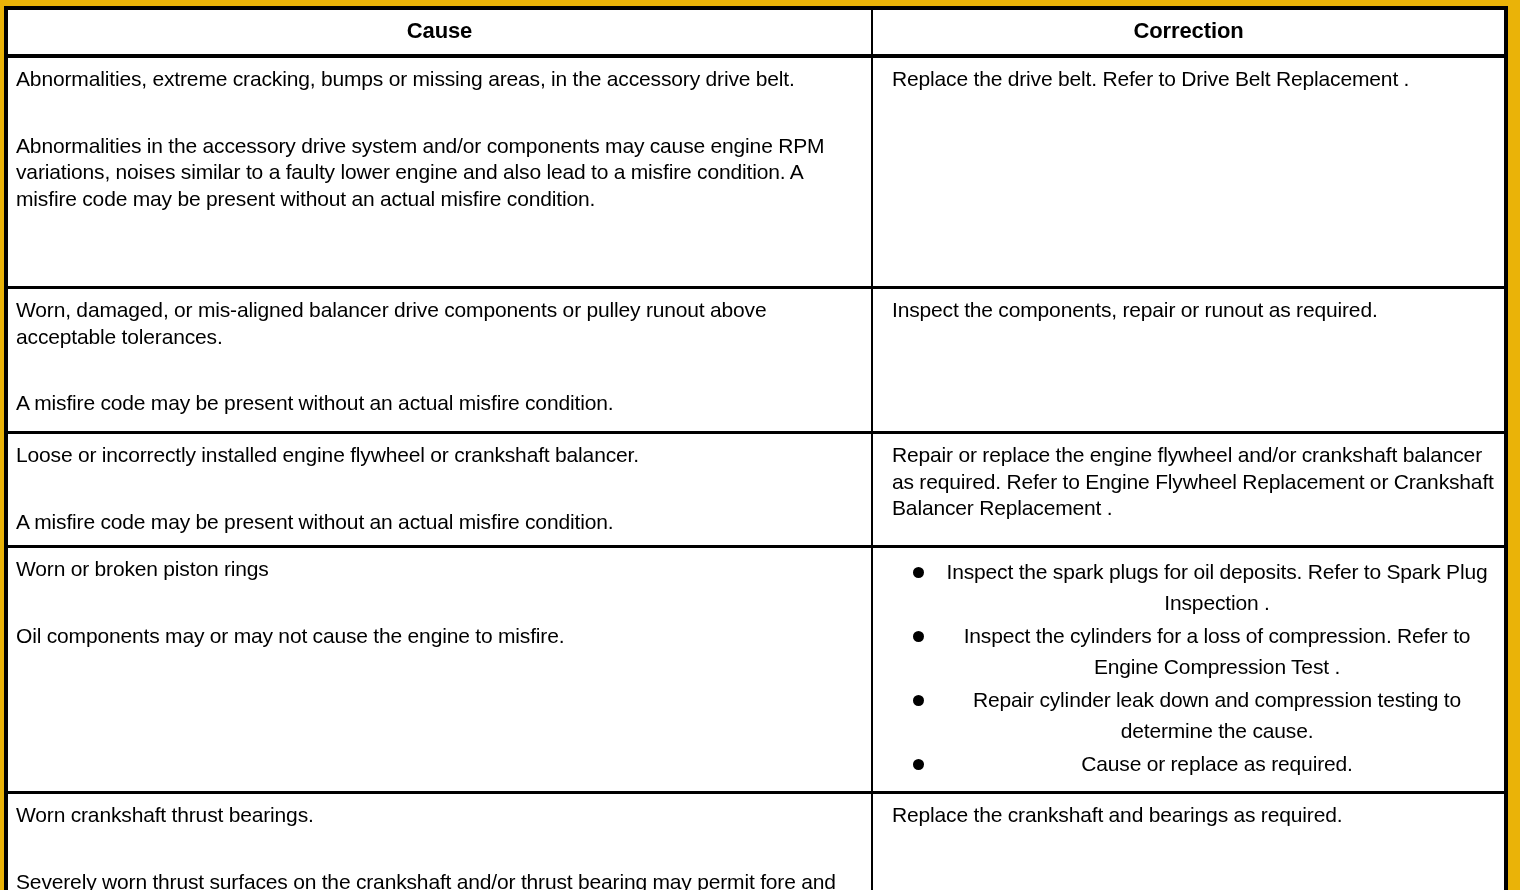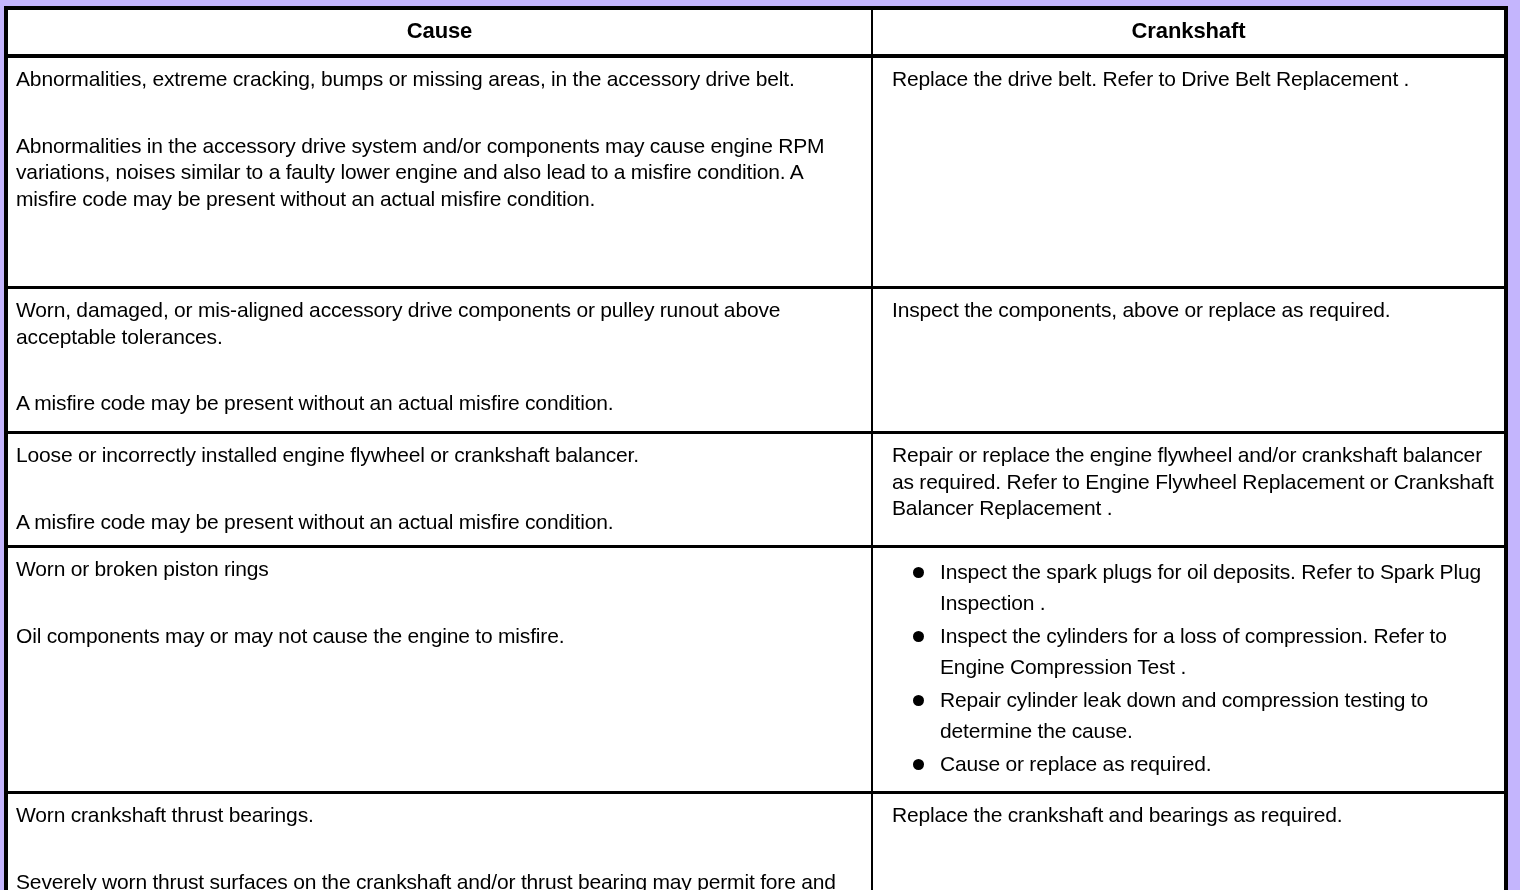--- a/index.html
+++ b/index.html
@@ -12,21 +12,21 @@
     height: 890px;
     font-family: "Liberation Sans", "DejaVu Sans", sans-serif;
     color: #000000;
     overflow: hidden;
   }
 
   .sheet {
     position: relative;
     width: 1520px;
     height: 890px;
-    background: #c4b5fd;
+    background: #eab308;
   }
 
   table.cc-table {
     position: absolute;
     left: 4px;
     top: 6px;
     width: 1504px;
     border-collapse: collapse;
     table-layout: fixed;
     border: 4px solid #000000;
@@ -76,20 +76,21 @@
     margin: 0;
   }
   p.para + p.para {
     margin-top: 40px;
   }
 
   ul.bullets {
     margin: 0;
     padding: 0;
     list-style: none;
+    text-align: center;
   }
   ul.bullets li {
     position: relative;
     padding-left: 48px;
     margin: 0 0 2px 0;
     line-height: 31px;
   }
   ul.bullets li .dot {
     position: absolute;
     left: 21px;
@@ -106,42 +107,42 @@
 <div class="sheet">
 
   <table class="cc-table">
     <colgroup>
       <col class="col-cause">
       <col class="col-corr">
     </colgroup>
     <thead>
       <tr>
         <th>Cause</th>
-        <th class="last">Crankshaft</th>
+        <th class="last">Correction</th>
       </tr>
     </thead>
     <tbody>
 
       <tr class="r1">
         <td class="cause">
           <p class="para">Abnormalities, extreme cracking, bumps or missing areas, in the accessory drive belt.</p>
           <p class="para">Abnormalities in the accessory drive system and/or components may cause engine RPM variations, noises similar to a faulty lower engine and also lead to a misfire condition. A misfire code may be present without an actual misfire condition.</p>
         </td>
         <td class="corr">
           <p class="para">Replace the drive belt. Refer to Drive Belt Replacement .</p>
         </td>
       </tr>
 
       <tr class="r2">
         <td class="cause">
-          <p class="para">Worn, damaged, or mis-aligned accessory drive components or pulley runout above acceptable tolerances.</p>
+          <p class="para">Worn, damaged, or mis-aligned balancer drive components or pulley runout above acceptable tolerances.</p>
           <p class="para">A misfire code may be present without an actual misfire condition.</p>
         </td>
         <td class="corr">
-          <p class="para">Inspect the components, above or replace as required.</p>
+          <p class="para">Inspect the components, repair or runout as required.</p>
         </td>
       </tr>
 
       <tr class="r3">
         <td class="cause">
           <p class="para">Loose or incorrectly installed engine flywheel or crankshaft balancer.</p>
           <p class="para">A misfire code may be present without an actual misfire condition.</p>
         </td>
         <td class="corr">
           <p class="para">Repair or replace the engine flywheel and/or crankshaft balancer as required. Refer to Engine Flywheel Replacement or Crankshaft Balancer Replacement .</p>

